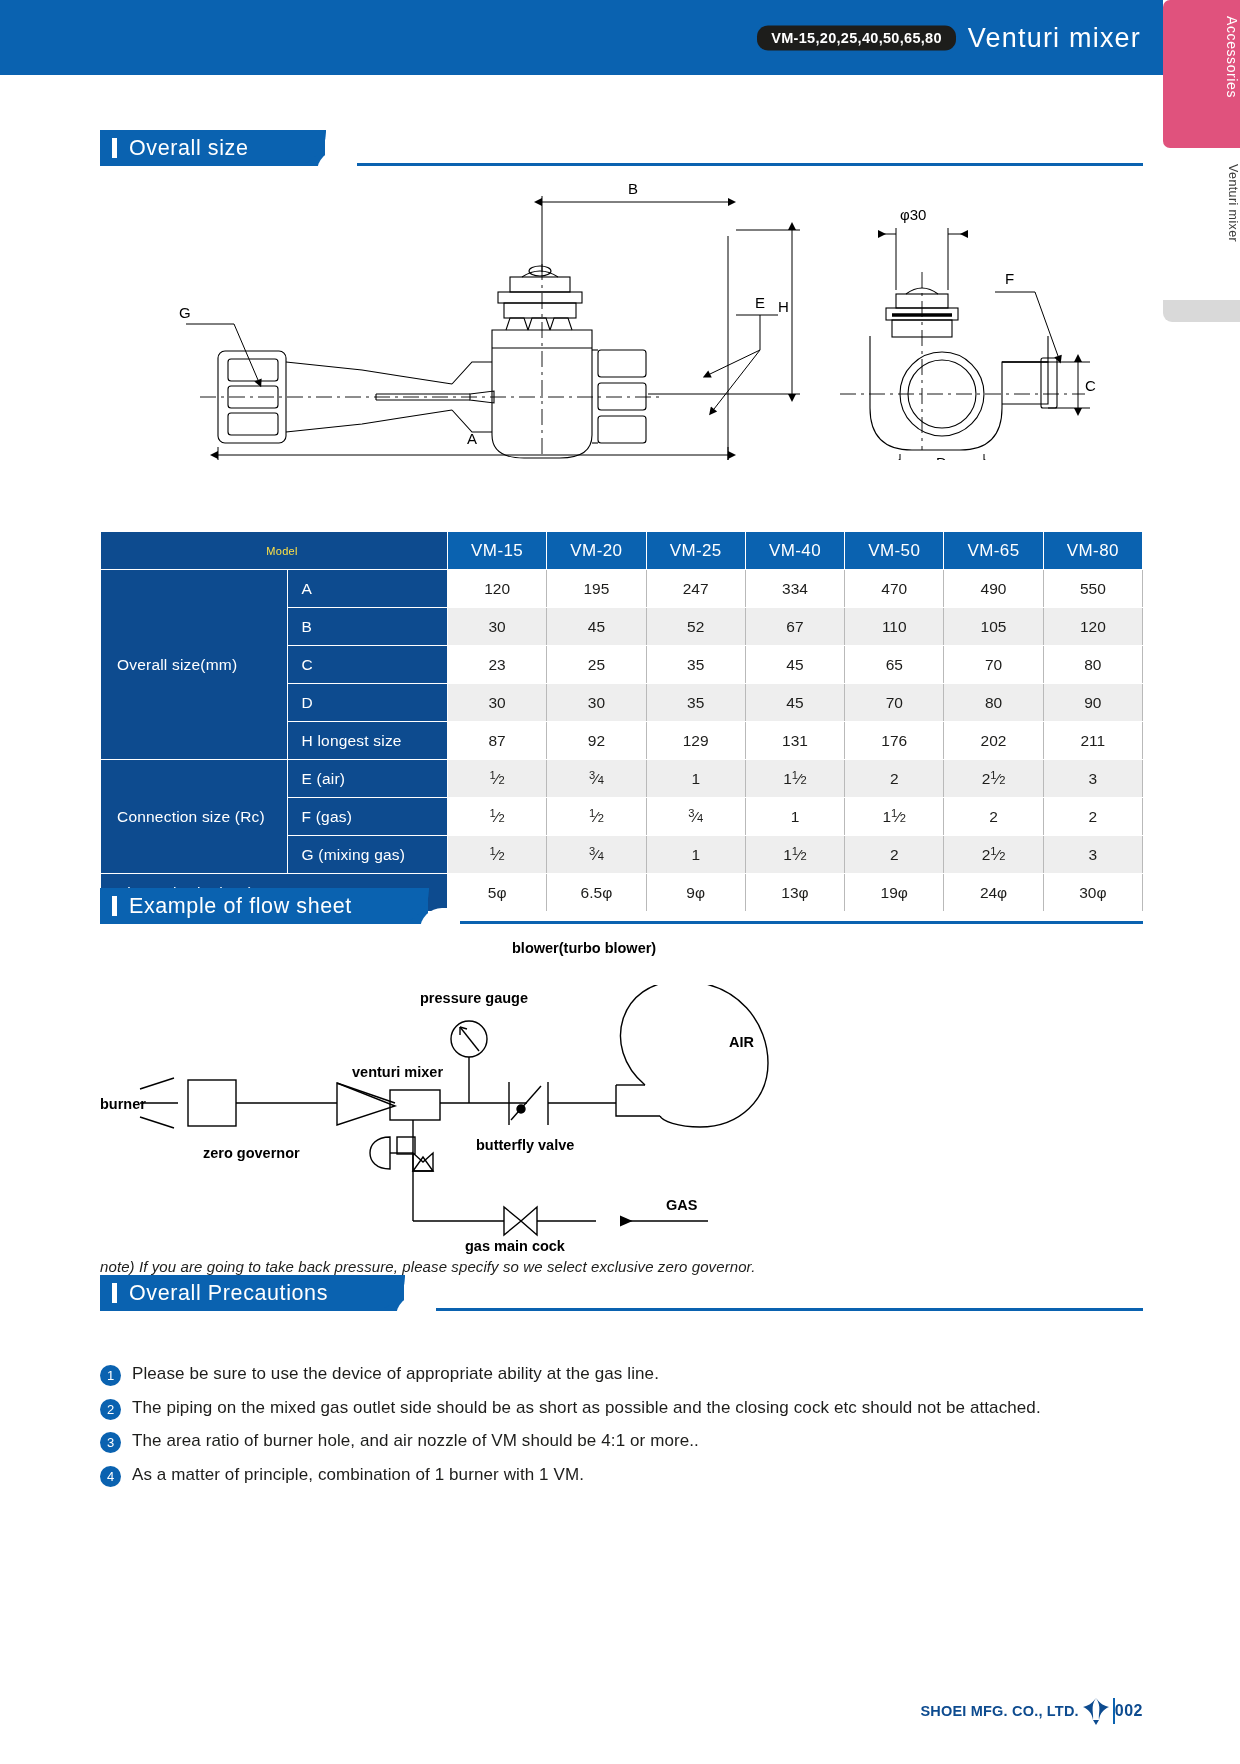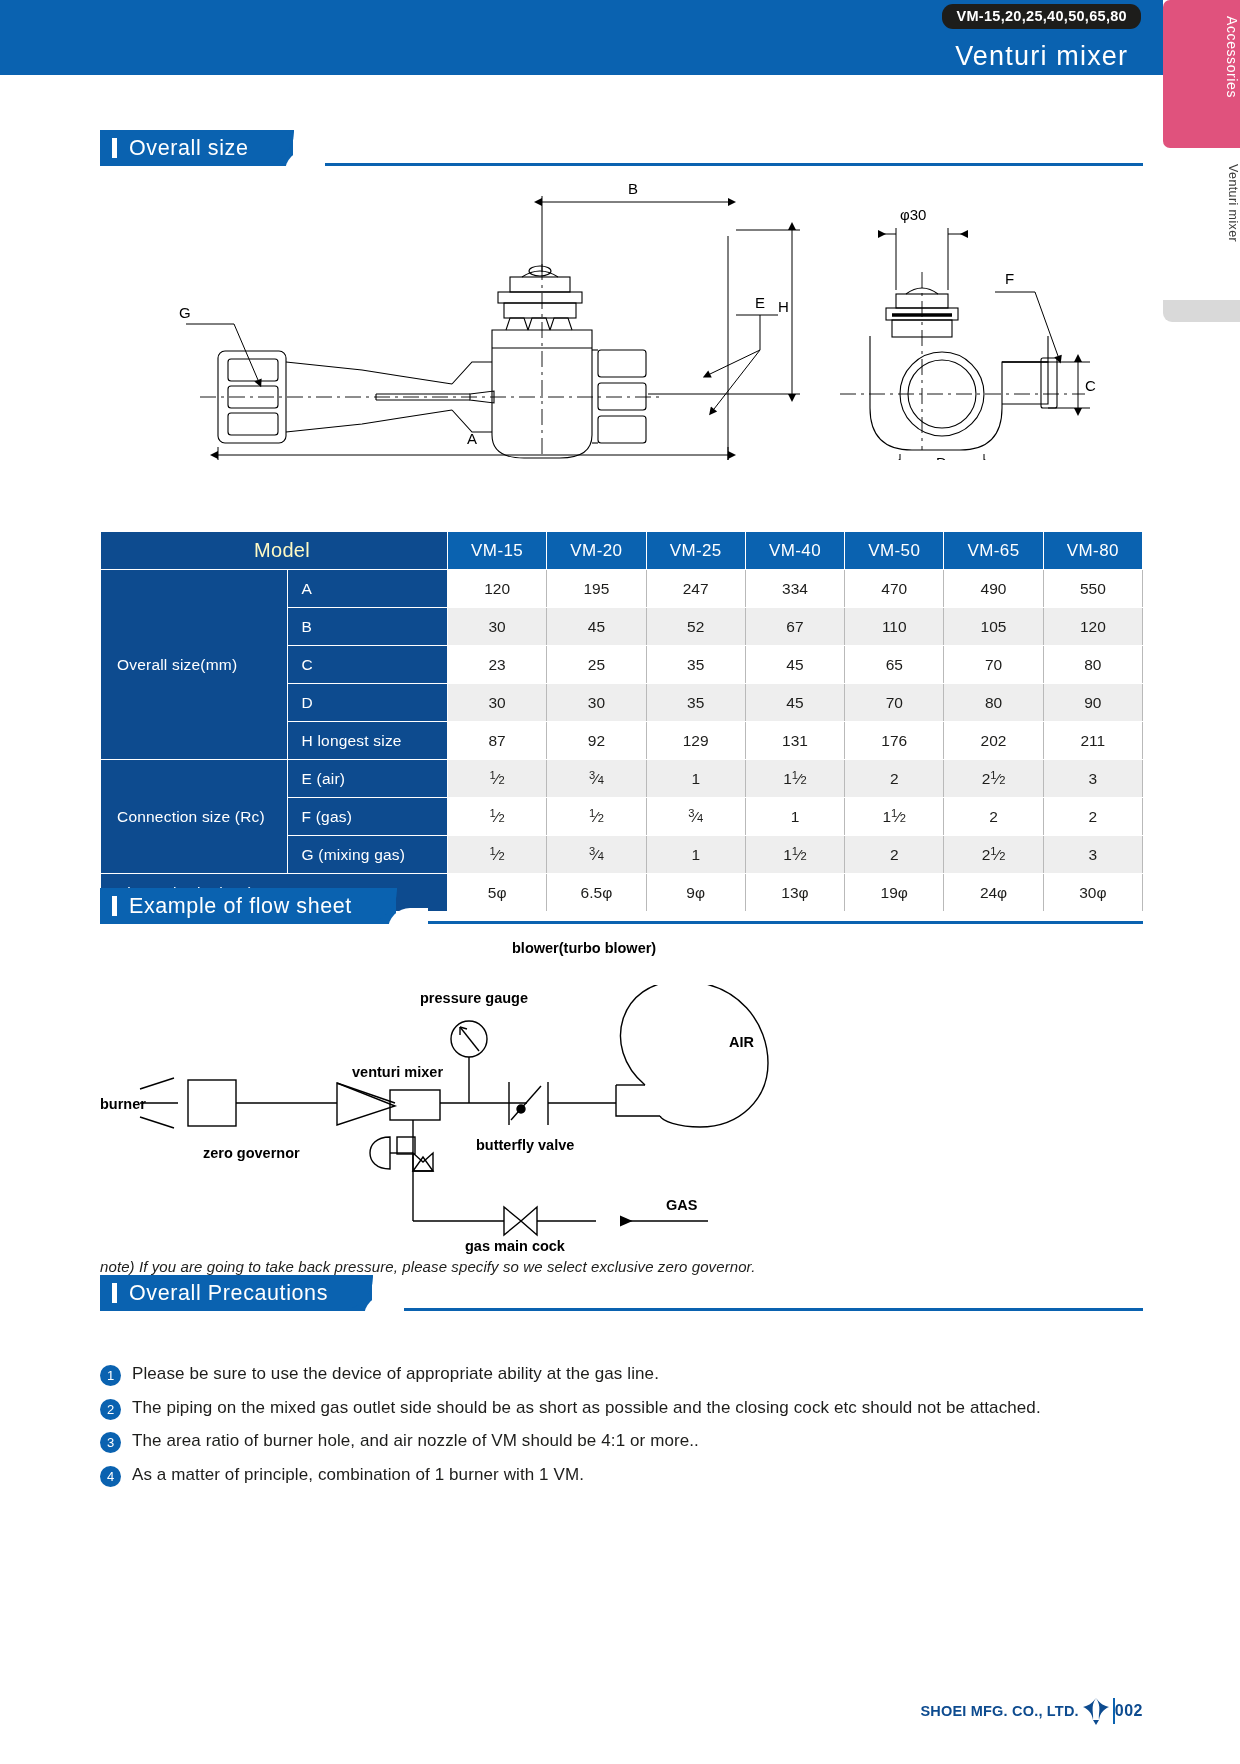--- a/index.html
+++ b/index.html
@@ -22,21 +22,20 @@
     background: #0a62b0;
     border-bottom: 3px solid #ffffff;
   }
   .header-inner {
     position: absolute;
     right: 22px; top: 50%;
     transform: translateY(-50%);
     display: flex;
     align-items: center;
     gap: 12px;
-    flex-direction: column;
   }
   .model-chip {
     background: #1d1d1b;
     color: #ffffff;
     font-size: 14.5px;
     font-weight: bold;
     letter-spacing: 0.3px;
     padding: 4px 14px 5px 14px;
     border-radius: 11px;
     white-space: nowrap;
@@ -97,21 +96,21 @@
     height: 36px;
   }
   .sh-tab {
     position: absolute;
     left: 0; top: 0;
     height: 36px;
     background: #0a62b0;
     display: flex;
     align-items: center;
     padding-left: 12px;
-    padding-right: 44px;
+    padding-right: 76px;
     color: #ffffff;
     font-size: 21.5px;
     font-weight: 500;
     letter-spacing: 0.6px;
     white-space: nowrap;
   }
   .sh-tab::after {
     content: "";
     position: absolute;
     right: -1px; top: 0;
@@ -167,24 +166,24 @@
   }
   .spec-table td, .spec-table th {
     border: 1px solid #ffffff;
     padding: 0;
     height: 38px;
     text-align: center;
     font-weight: normal;
   }
   .hdr-model {
     background: #0d4b8f;
-    color: #fef9c3;
+    color: #fde047;
     text-align: center;
     padding-left: 16px !important;
-    font-size: 20px;
+    font-size: 11px;
     letter-spacing: 0.3px;
   }
   .hdr-col {
     background: #0a62b0;
     color: #ffffff;
     font-size: 17px;
     letter-spacing: 0.4px;
   }
   .grp-cell {
     background: #0d4b8f;

